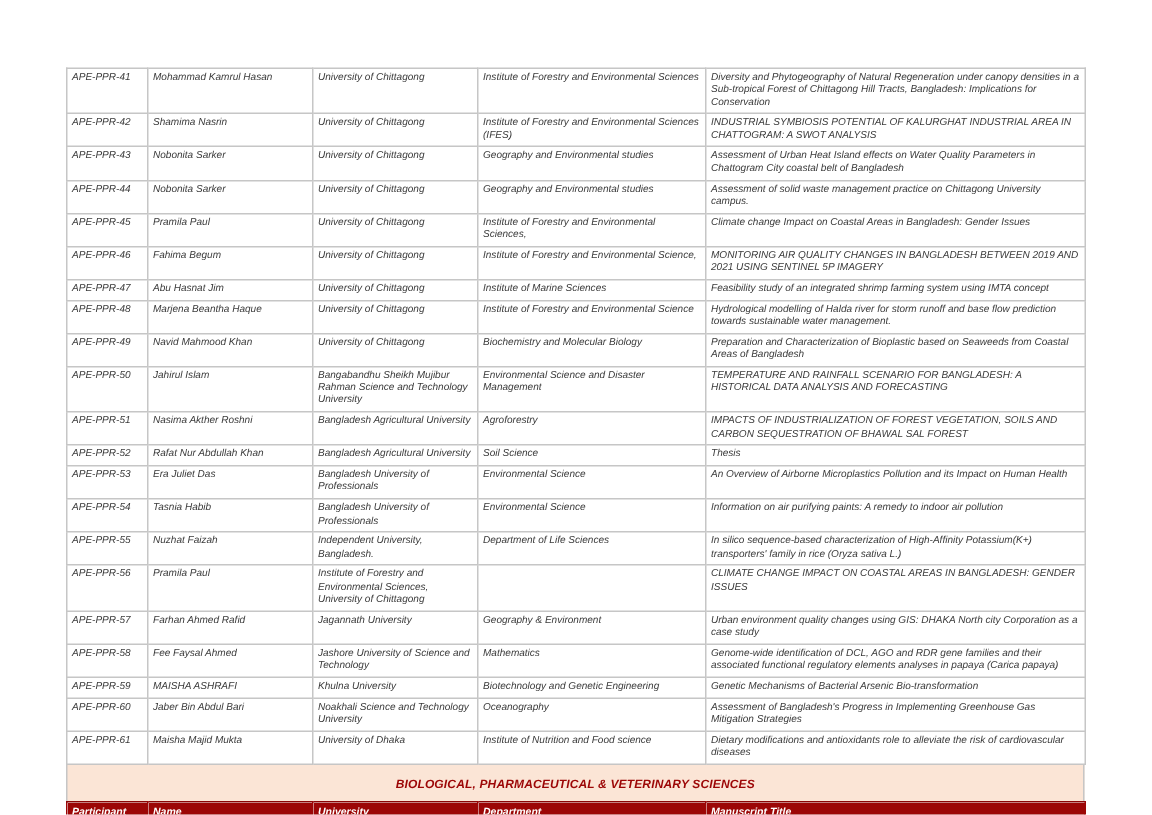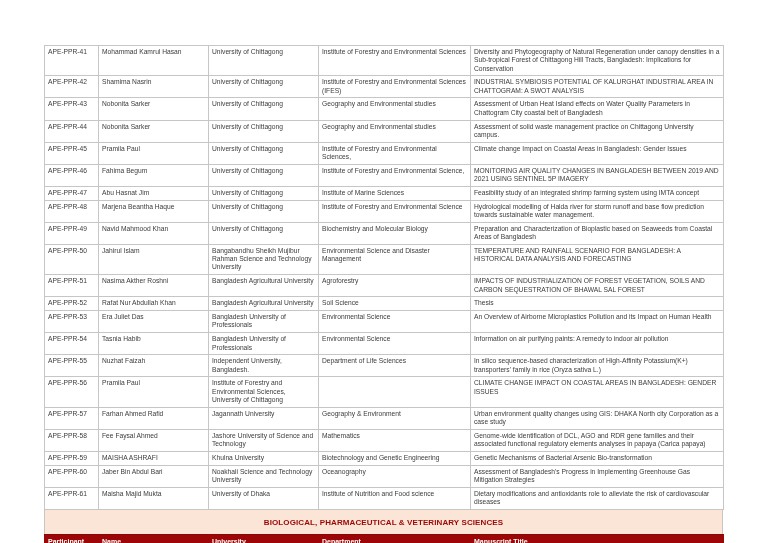--- a/index.html
+++ b/index.html
@@ -1,21 +1,21 @@
 <!DOCTYPE html>
 <html><head>
 <meta charset="utf-8">
 <style>
   html,body{margin:0;padding:0;}
   body{
     width:768px;height:543px;background:#ffffff;overflow:hidden;
     font-family:"Liberation Sans","DejaVu Sans",sans-serif;
     -webkit-font-smoothing:antialiased;
   }
-  .page{position:relative;width:768px;height:459px;background:#ffffff;}
+  .page{position:relative;width:768px;height:459px;background:#ffffff;font-style:italic;}
   .doc{position:absolute;left:44px;top:45px;width:679px;}
   table.grid{border-collapse:collapse;table-layout:fixed;width:679px;}
   table.grid td, table.grid th{
     border:0.7px solid #c6c6c6;
     vertical-align:top;
     padding:2px 3px 2.5px 3px;
     font-size:6.7px;line-height:8.3px;color:#3b3b3b;
     word-wrap:break-word;overflow:hidden;text-align:left;
   }
   col.c-code{width:54px;}

